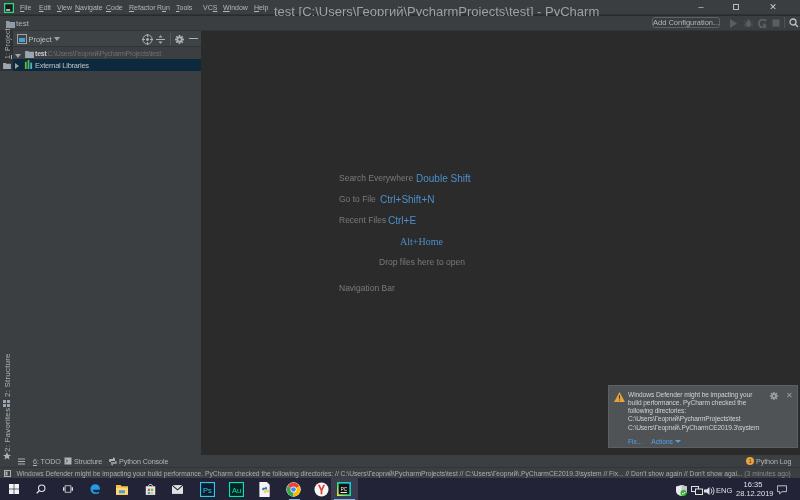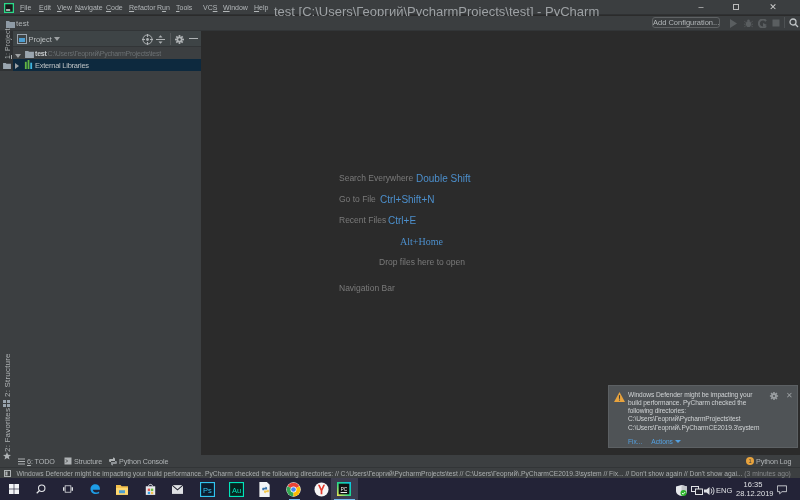--- a/index.html
+++ b/index.html
@@ -219,21 +219,21 @@
   </div>
 
   <div id="toolwin">
     <svg class="abs" style="left:18px;top:3px" width="7" height="7">
         <g stroke="#aeb2b4">
           <line x1="0" y1="1" x2="7" y2="1"></line>
           <line x1="0" y1="3.5" x2="7" y2="3.5"></line>
           <line x1="0" y1="6" x2="7" y2="6"></line>
         </g>
       </svg>
-    <span class="abs" style="left:27px;top:2px;text-align:center;"><u>6</u>: TODO</span>
+    <span class="abs" style="left:33px;top:2px;text-align:center;"><u>6</u>: TODO</span>
     <svg class="abs" style="left:64px;top:2px" width="8" height="8">
         <rect x="0.5" y="0.5" width="7" height="7" fill="#aeb2b4"></rect>
         <path d="M2,2.5 L3.5,4 L2,5.5" stroke="#3c3f41" fill="none" stroke-width="0.9"></path>
       </svg>
     <span class="abs" style="left:74px;top:2px;">Structure</span>
     <svg class="abs" style="left:109px;top:2px" width="8" height="9" viewBox="0 0 8 9">
         <path d="M4,0.5 C6,0.5 6,2 6,2 L6,4 L2,4 L2,5 L0.8,5 C0.8,5 0,5 0,3.5 C0,2 0.8,2 0.8,2 L4,2 Z" fill="#aeb2b4"></path>
         <path d="M4,8.5 C2,8.5 2,7 2,7 L2,5 L6,5 L6,4 L7.2,4 C7.2,4 8,4 8,5.5 C8,7 7.2,7 7.2,7 L4,7 Z" fill="#8e9296"></path>
       </svg>
     <span class="abs" style="left:119px;top:2px;">Python Console</span>

